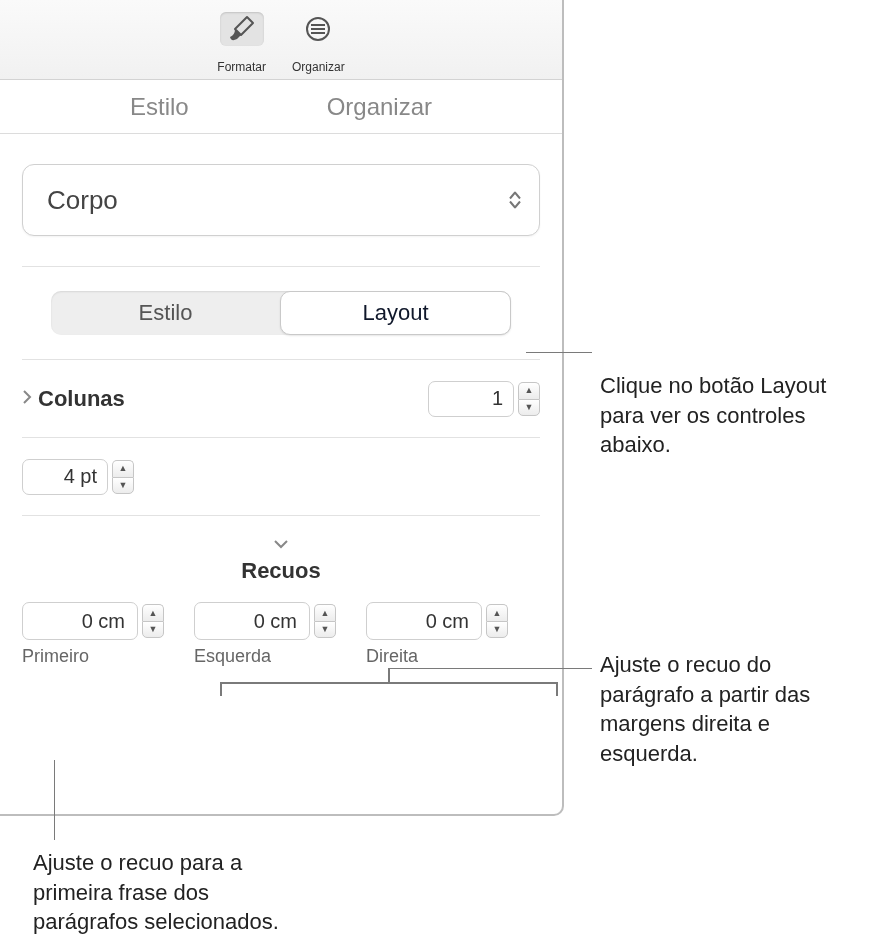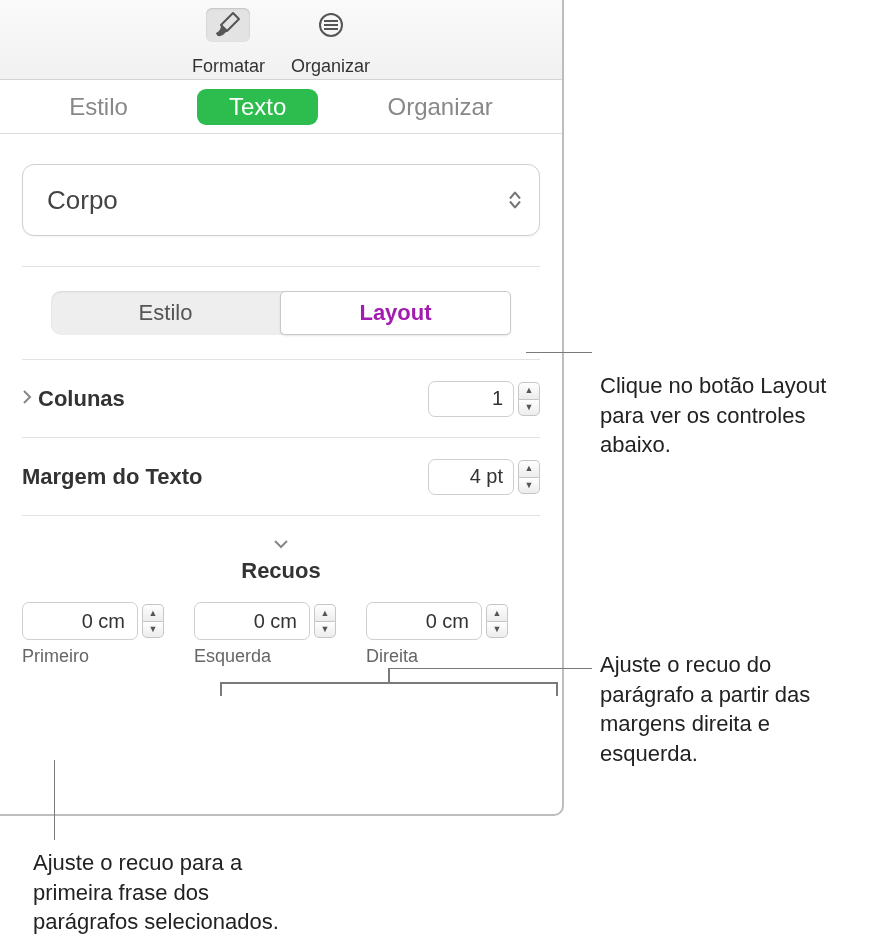--- a/index.html
+++ b/index.html
@@ -35,21 +35,21 @@
     justify-content: center;
     align-items: center;
     gap: 26px;
     padding-top: 6px;
   }
   .tb-btn {
     display: flex;
     flex-direction: column;
     align-items: center;
     gap: 14px;
-    font-size: 18px;
+    font-size: 12px;
     color: #333;
     cursor: pointer;
   }
   .tb-icon {
     width: 44px;
     height: 34px;
     display: flex;
     align-items: center;
     justify-content: center;
     border-radius: 6px;
@@ -133,24 +133,23 @@
   .seg > div {
     flex: 1;
     display: flex;
     align-items: center;
     justify-content: center;
     cursor: pointer;
   }
   .seg > div.active {
     background: #fff;
     border: 1px solid #c9c9c9;
-    border-radius: 5px;
-    color: #a21caf;
+    border-radius: 10px;
+    color: #0f172a;
     box-shadow: 0 1px 2px rgba(0,0,0,0.1);
-    font-weight: bold;
   }
 
   .row {
     display: flex;
     align-items: center;
     justify-content: space-between;
     height: 78px;
     font-size: 22px;
     font-weight: 600;
     color: #333;
@@ -270,21 +269,20 @@
           <line x1="8" y1="14" x2="22" y2="14" stroke="#555" stroke-width="2"></line>
           <line x1="8" y1="18" x2="22" y2="18" stroke="#555" stroke-width="2"></line>
         </svg>
       </div>
       <span>Organizar</span>
     </div>
   </div>
 
   <div class="subtabs">
     <div class="subtab">Estilo</div>
-    <div class="subtab active">Texto</div>
     <div class="subtab">Organizar</div>
   </div>
 
   <div class="content">
 
     <div class="select-box">
       <span>Corpo</span>
       <span class="chev">
         <svg width="12" height="8" viewBox="0 0 12 8">
             <path d="M1 7 L6 1 L11 7" fill="none" stroke="#777" stroke-width="2"></path>
@@ -314,23 +312,20 @@
       <div class="num-field">
         <input class="num-input" value="1" style="">
         <div class="stepper">
           <button>▲</button>
           <button>▼</button>
         </div>
       </div>
     </div>
 
     <div class="row">
-      <div class="lbl">
-        <span>Margem do Texto</span>
-      </div>
       <div class="num-field">
         <input class="num-input" value="4 pt" style="">
         <div class="stepper">
           <button>▲</button>
           <button>▼</button>
         </div>
       </div>
     </div>
 
     <div class="recuos-head">

